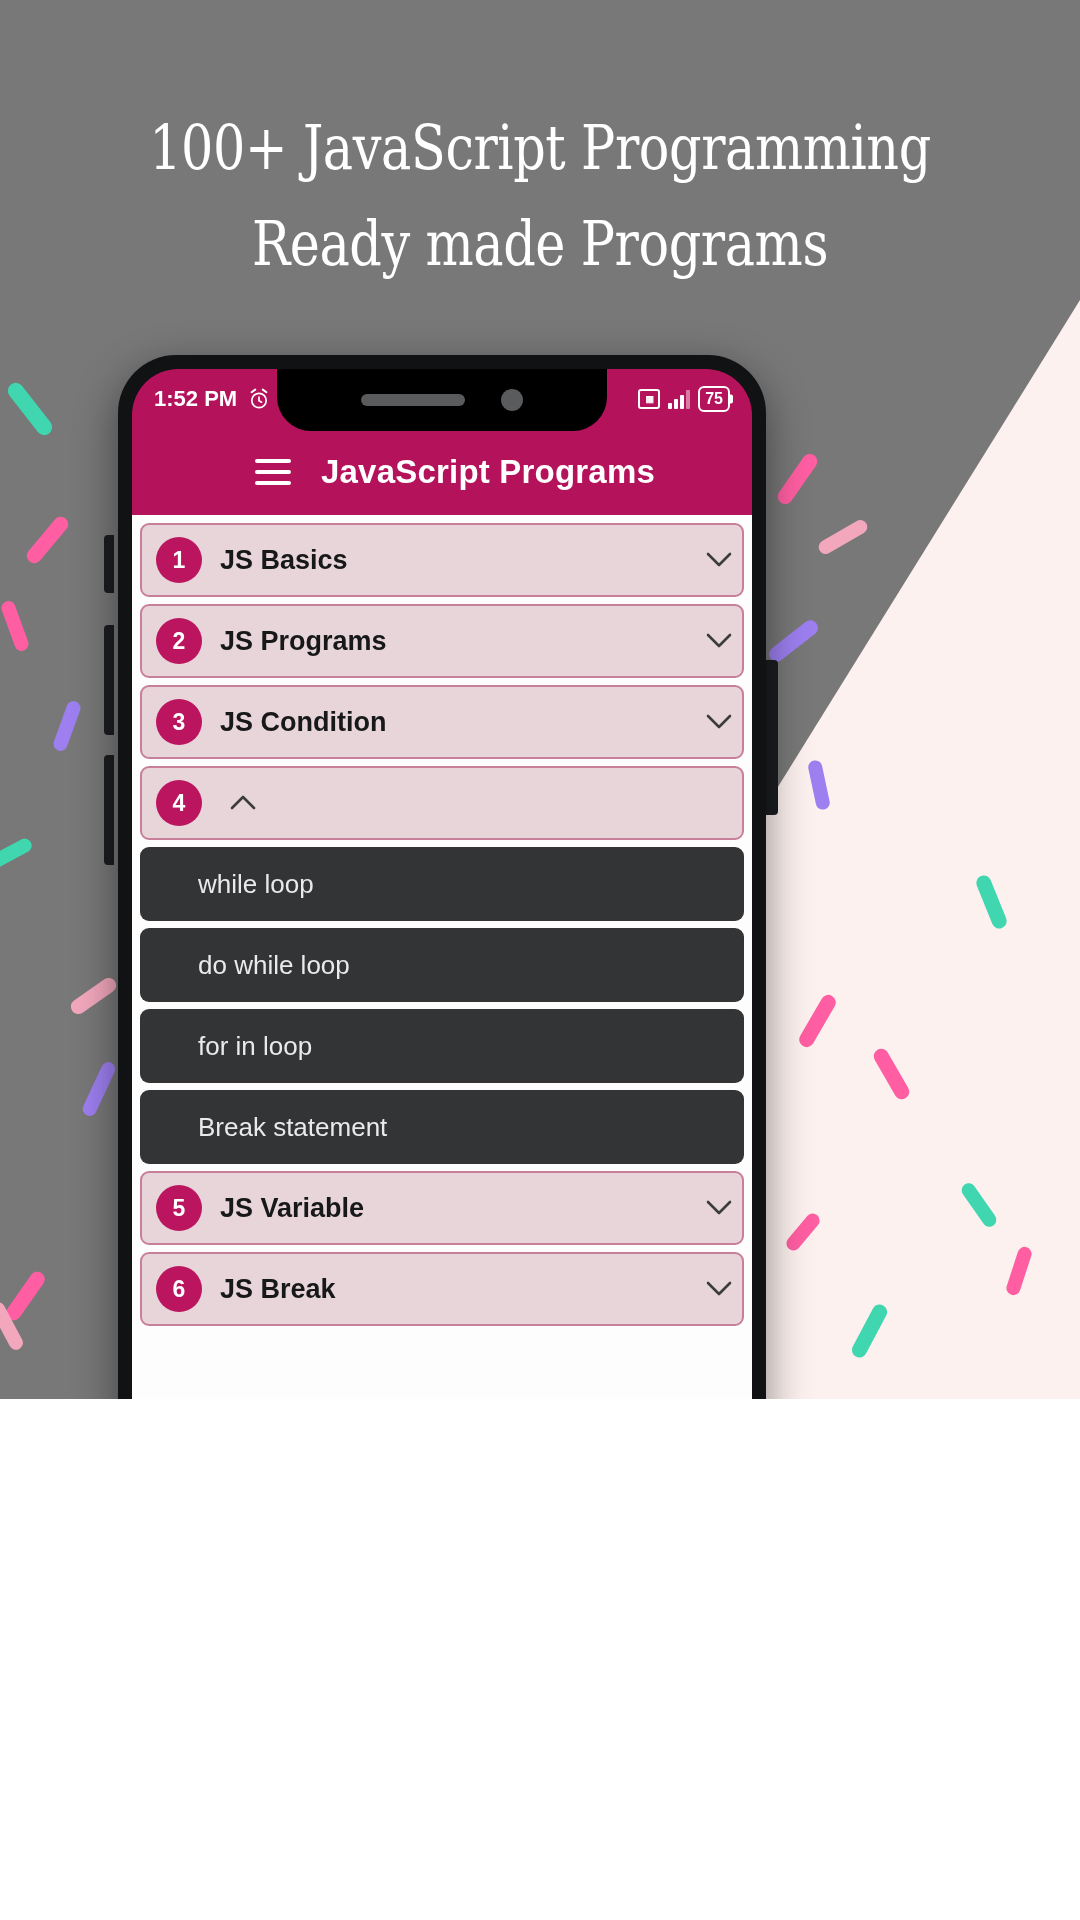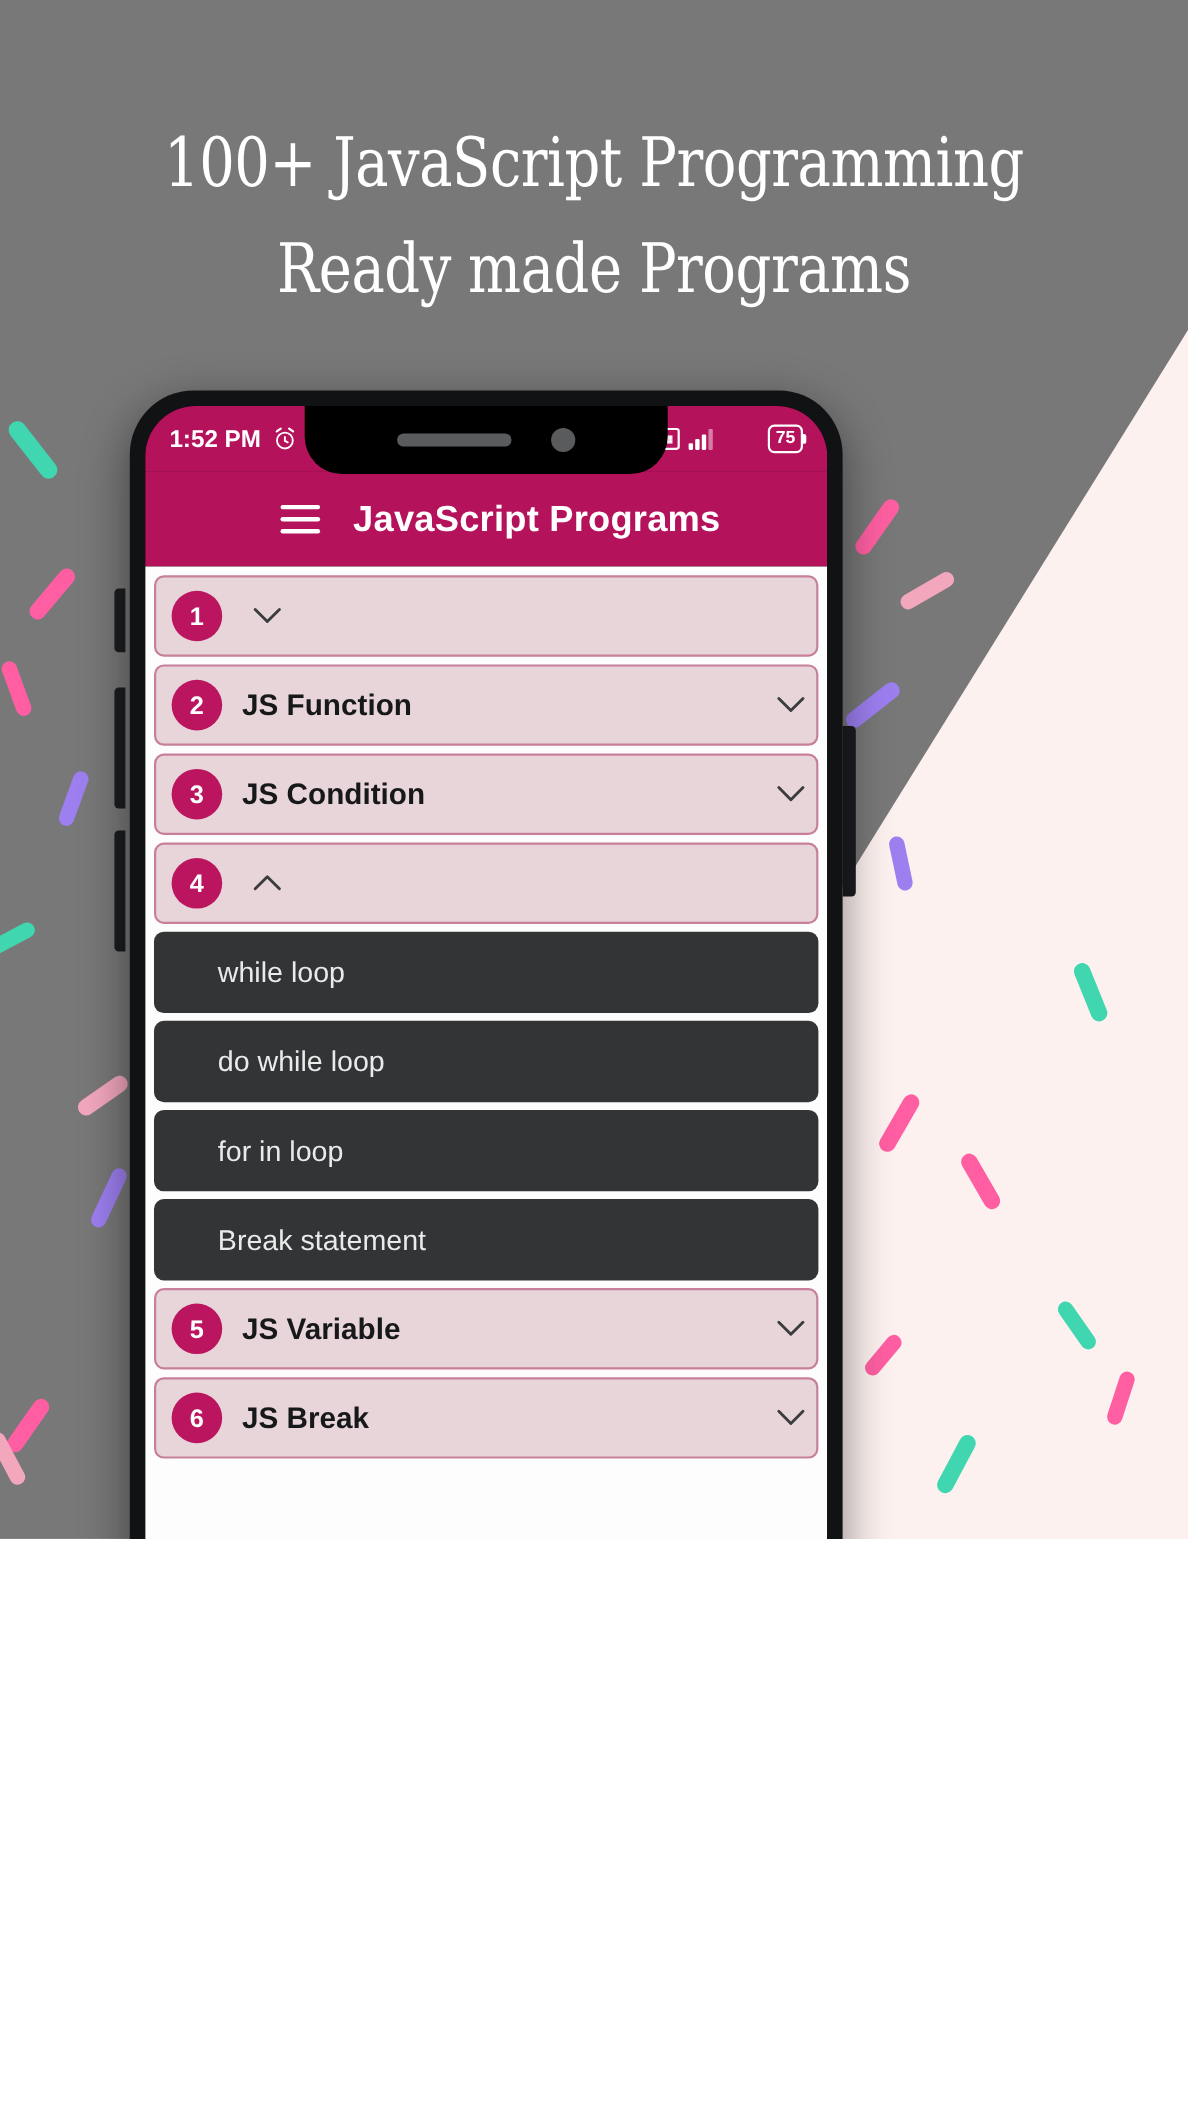--- a/index.html
+++ b/index.html
@@ -99,21 +99,20 @@
   .sig-bars i:nth-child(3){height:14px;} .sig-bars i:nth-child(4){height:19px;opacity:.45;}
   .sim-icon {
     width: 22px; height: 20px; border: 2px solid #fff; border-radius: 3px;
     font-size: 9px; color:#fff; display:flex; align-items:center; justify-content:center;
     line-height:1; letter-spacing:-1px;
   }
   .battery {
     border: 2px solid #fff; border-radius: 6px;
     padding: 1px 5px; font-size: 16px; font-weight: bold; line-height: 1.25;
     position: relative;
-    margin-left: 42px;
   }
   .battery::after {
     content:""; position:absolute; right:-5px; top: 50%; transform: translateY(-50%);
     width: 3px; height: 9px; background:#fff; border-radius: 0 2px 2px 0;
   }
 
   
   #notch {
     position: absolute;
     top: 0; left: 50%; transform: translateX(-50%);
@@ -285,31 +284,32 @@
             <span></span>
             <span></span>
         </div>
         <div class="title">JavaScript Programs</div>
       </div>
 
       <div id="content">
           <div class="row">
             <div class="accordion">
               <div class="acc-num">1</div>
+              <div class="acc-label">JS Basics</div>
               <div class="chev">
                 <svg width="26" height="16" viewBox="0 0 26 16">
                   <path d="M2 2 L13 13 L24 2" fill="none" stroke="currentColor" stroke-width="2.6" stroke-linecap="round" stroke-linejoin="round"></path>
                 </svg>
               </div>
             </div>
           </div>
           <div class="row">
             <div class="accordion">
               <div class="acc-num">2</div>
-              <div class="acc-label">JS Function</div>
+              <div class="acc-label">JS Programs</div>
               <div class="chev">
                 <svg width="26" height="16" viewBox="0 0 26 16">
                   <path d="M2 2 L13 13 L24 2" fill="none" stroke="currentColor" stroke-width="2.6" stroke-linecap="round" stroke-linejoin="round"></path>
                 </svg>
               </div>
             </div>
           </div>
           <div class="row">
             <div class="accordion">
               <div class="acc-num">3</div>

